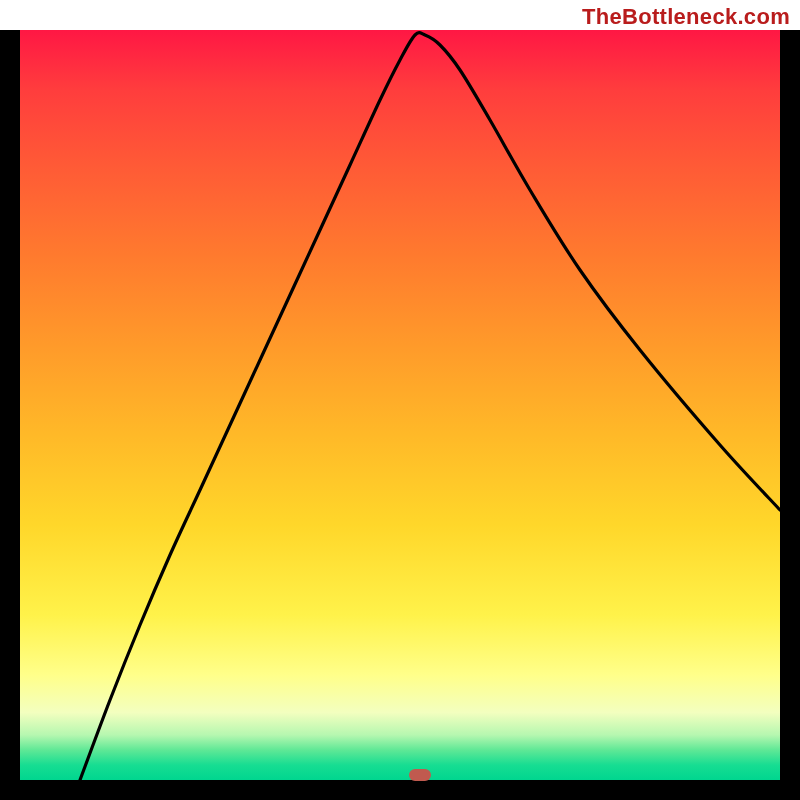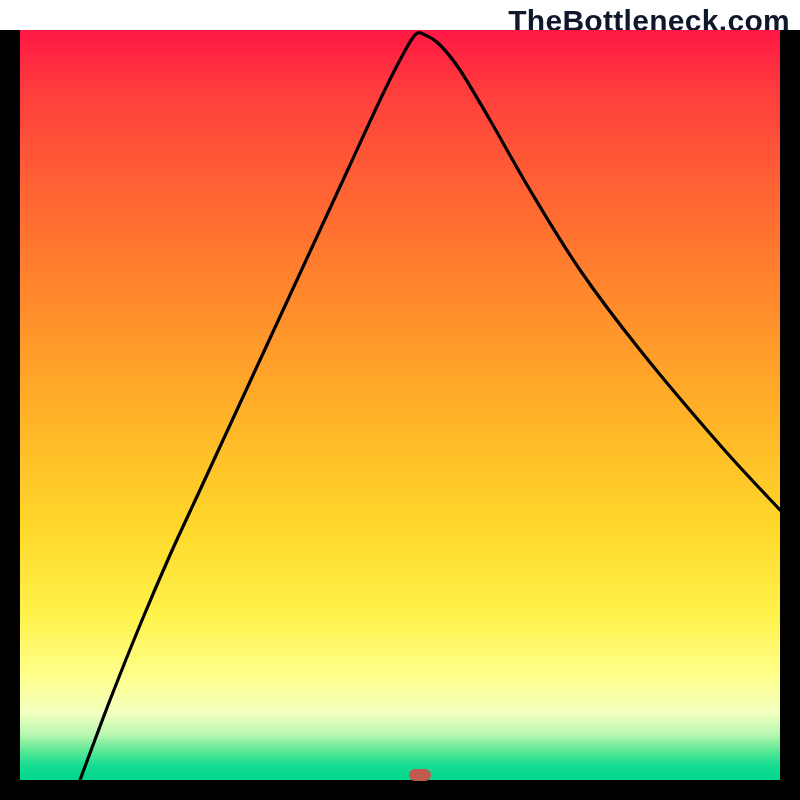--- a/index.html
+++ b/index.html
@@ -58,23 +58,23 @@
     background: #c05a4f;
     border-radius: 6px;
     transform: translate(-50%, -50%);
     left: 400px;
     top: 745px;
   }
   .watermark {
     position: absolute;
     top: 4px;
     right: 10px;
-    font-size: 30px;
+    font-size: 22px;
     font-weight: 600;
-    color: #0f172a;
+    color: #b91c1c;
     letter-spacing: 0.3px;
     text-align: center;
   }
 </style>
 </head>
 <body>
 
 <div class="watermark">TheBottleneck.com</div>
 
 <div class="frame">

